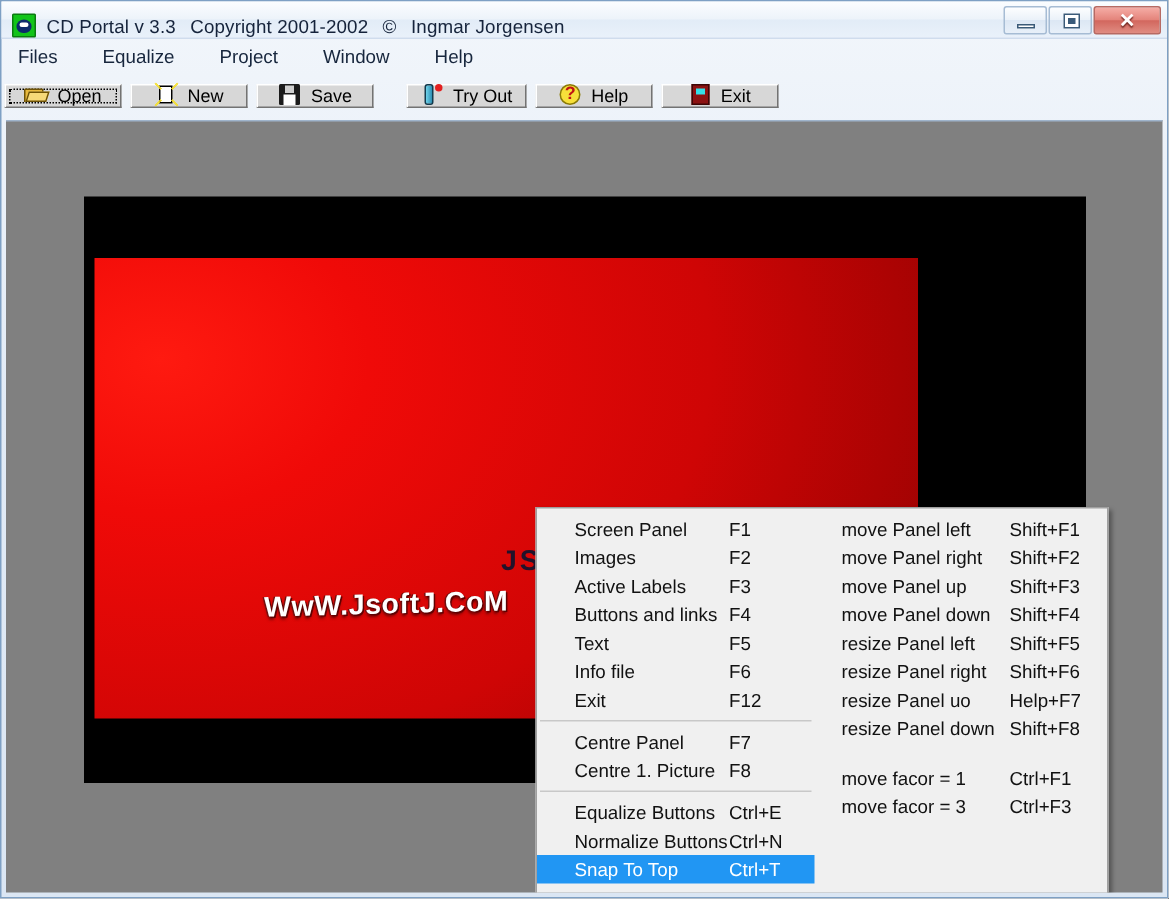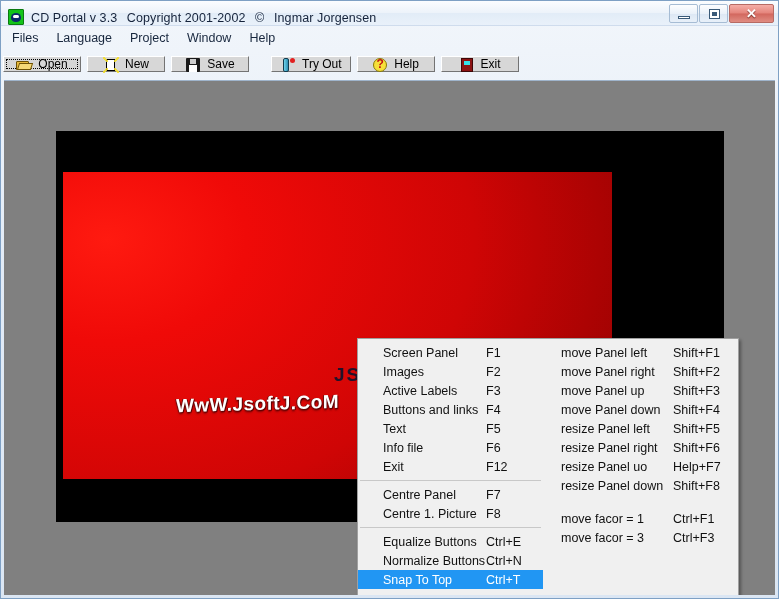--- a/index.html
+++ b/index.html
@@ -125,20 +125,21 @@
   
   .menubar {
     position: absolute;
     left: 3px; top: 27px;
     width: 773px; height: 21px;
     display: flex;
     align-items: center;
     background: transparent;
     font-size: 12.5px;
     color: #17263d;
+    gap: 12px;
   }
   .menubar .mi {
     padding: 2px 9px;
     white-space: nowrap;
     cursor: default;
   }
 
   
   .toolbar {
     position: absolute;
@@ -151,21 +152,21 @@
   .tb-btn {
     height: 16px;
     min-width: 78px;
     margin-right: 6px;
     border-top: 1px solid #ffffff;
     border-left: 1px solid #ffffff;
     border-right: 1px solid #737373;
     border-bottom: 1px solid #737373;
     background: #d7d7d7;
     display: flex;
-    align-items: flex-start;
+    align-items: flex-end;
     justify-content: center;
     gap: 6px;
     font-size: 12px;
     color: #000;
     padding: 0 8px;
     box-sizing: border-box;
     position: relative;
     cursor: default;
   }
   .tb-btn.focused::before {
@@ -428,21 +429,21 @@
         <span class="glyph-max"></span>
       </div>
       <div class="win-btn close">
         <span class="glyph-close">✕</span>
       </div>
     </div>
   </div>
 
   <div class="menubar">
     <div class="mi">Files</div>
-    <div class="mi">Language</div>
+    <div class="mi">Equalize</div>
     <div class="mi">Project</div>
     <div class="mi">Window</div>
     <div class="mi">Help</div>
   </div>
 
   <div class="toolbar">
     <div class="tb-btn focused">
       <span class="tb-ico ico-folder"></span>
       <span class="tb-label">Open</span>
     </div>

